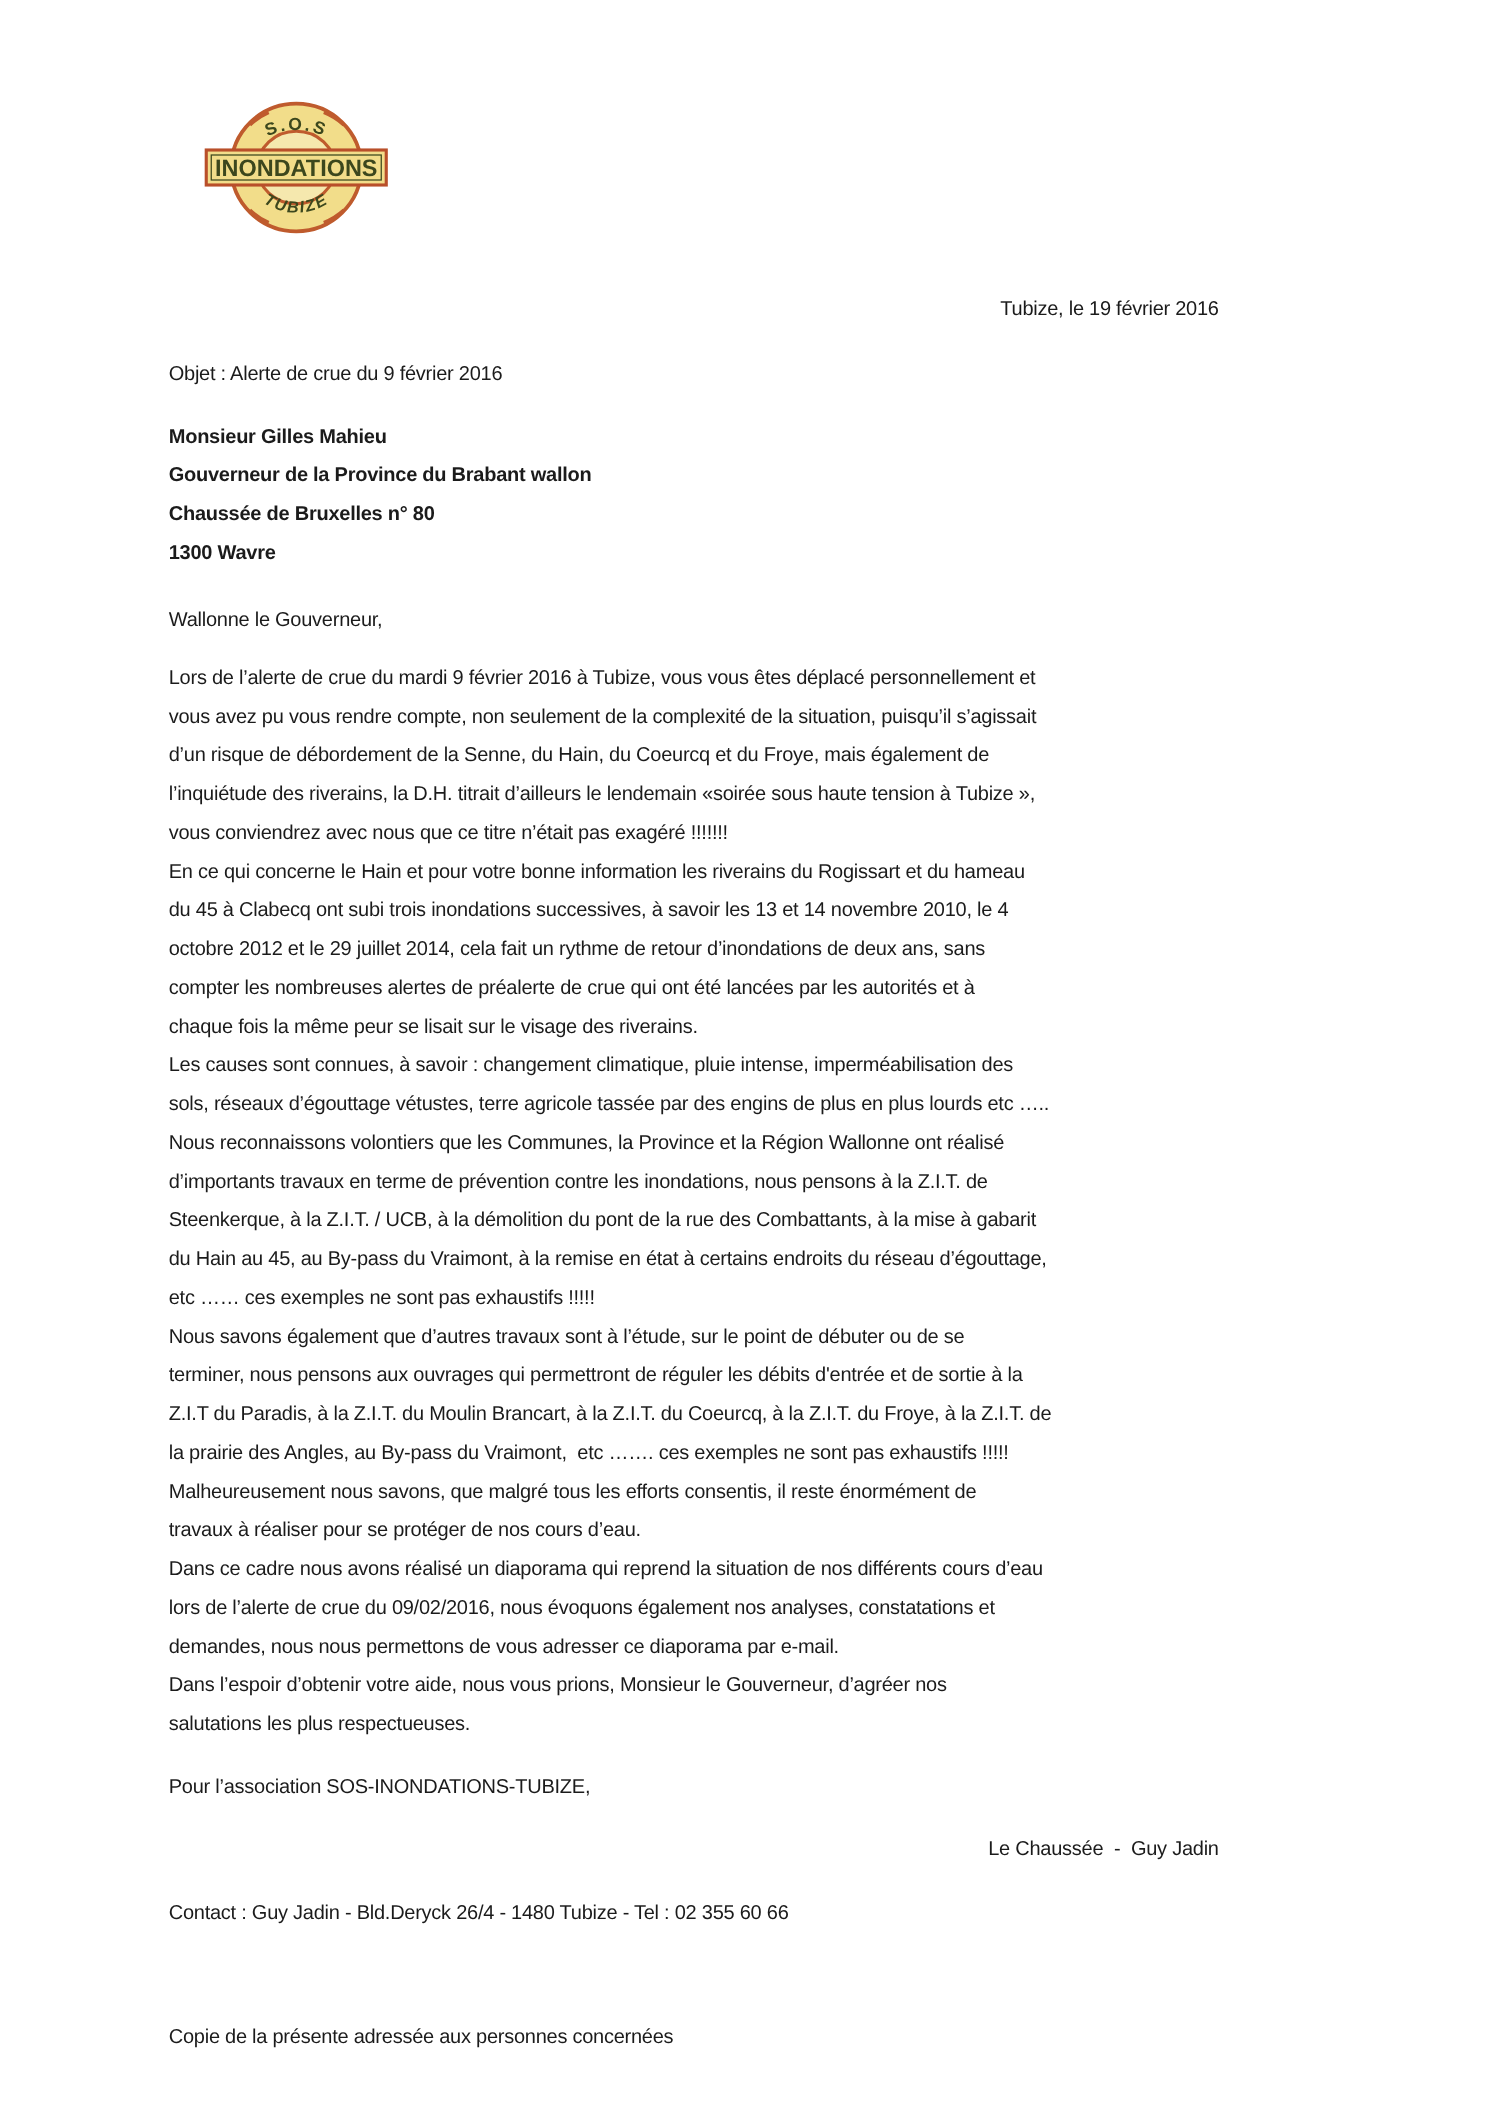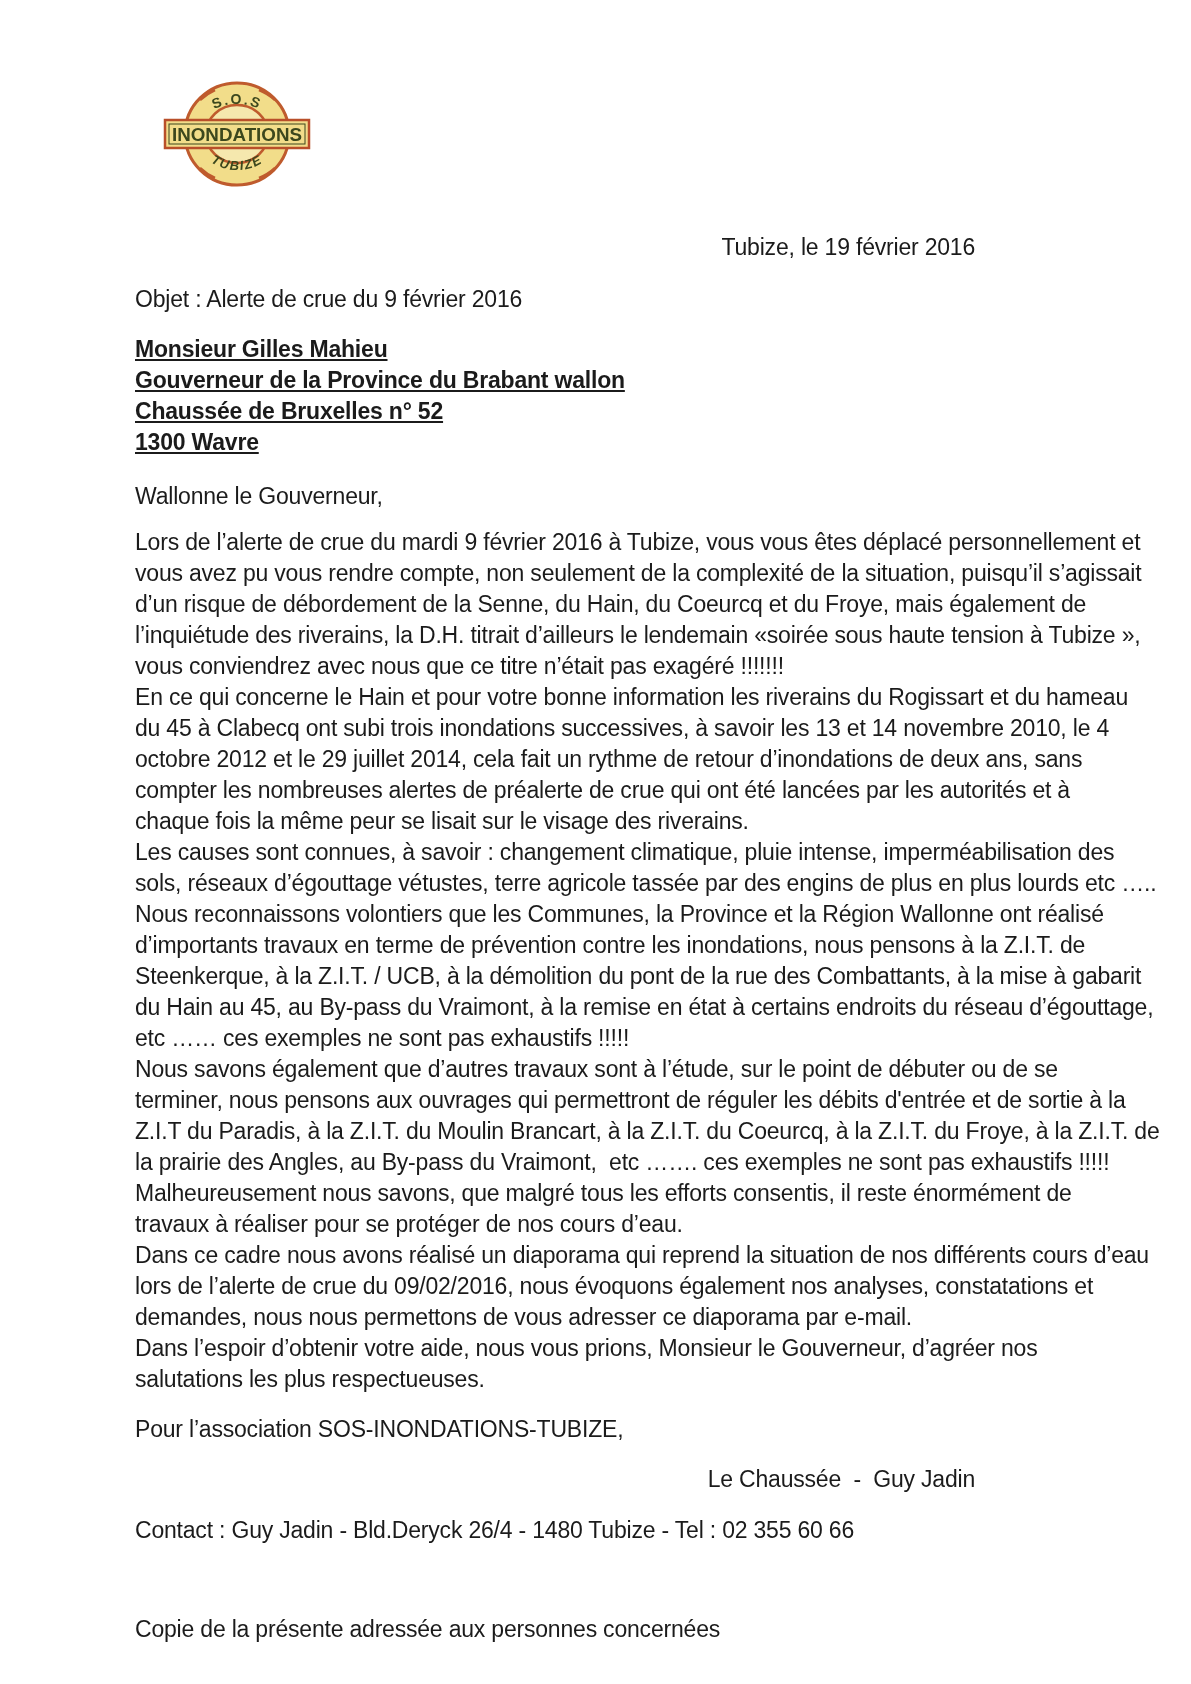--- a/index.html
+++ b/index.html
@@ -7,21 +7,21 @@
     position:relative;
     width:1191px;
     height:1684px;
     background:#ffffff;
     font-family:"Liberation Sans",sans-serif;
     color:#1b1b1b;
     overflow:hidden;
   }
   .txt{
     position:absolute;
-    font-size:23px;
+    font-size:16px;
     line-height:31px;
     letter-spacing:-0.2px;
     white-space:pre;
   }
   .bold{font-weight:bold;}
   .rightblock{text-align:right;}
   .logo-wrap{position:absolute;left:163px;top:80px;width:150px;height:110px;}
   .line{white-space:pre;}
 </style>
 </head>
@@ -55,21 +55,21 @@
       <rect x="2" y="40" width="144" height="28" fill="#f2dd8a" stroke="#b94f2a" stroke-width="2.5"></rect>
       <rect x="6" y="44" width="136" height="20" fill="none" stroke="#3c471d" stroke-width="1"></rect>
       <text x="74" y="61" font-family="Liberation Sans, sans-serif" font-size="19" font-weight="bold" fill="#3c471d" text-anchor="middle" textLength="130" lengthAdjust="spacingAndGlyphs">INONDATIONS</text>
     </svg>
   </div>
 
   <div class="txt rightblock" style="left:135px;top:232px;width:840px;">Tubize, le 19 février 2016</div>
 
   <div class="txt" style="left:135px;top:284px;text-align:center;">Objet : Alerte de crue du 9 février 2016</div>
 
-  <div class="txt bold" style="left:135px;top:334px;text-decoration:underline;"><div class="line">Monsieur Gilles Mahieu</div><div class="line">Gouverneur de la Province du Brabant wallon</div><div class="line">Chaussée de Bruxelles n° 52</div><div class="line">1300 Wavre</div></div>
+  <div class="txt bold" style="left:135px;top:334px;"><div class="line">Monsieur Gilles Mahieu</div><div class="line">Gouverneur de la Province du Brabant wallon</div><div class="line">Chaussée de Bruxelles n° 80</div><div class="line">1300 Wavre</div></div>
 
   <div class="txt" style="left:135px;top:481px;">Wallonne le Gouverneur,</div>
 
   <div class="txt" style="left:135px;top:527px;"><div class="line">Lors de l’alerte de crue du mardi 9 février 2016 à Tubize, vous vous êtes déplacé personnellement et</div><div class="line">vous avez pu vous rendre compte, non seulement de la complexité de la situation, puisqu’il s’agissait</div><div class="line">d’un risque de débordement de la Senne, du Hain, du Coeurcq et du Froye, mais également de</div><div class="line">l’inquiétude des riverains, la D.H. titrait d’ailleurs le lendemain «soirée sous haute tension à Tubize »,</div><div class="line">vous conviendrez avec nous que ce titre n’était pas exagéré !!!!!!!</div><div class="line">En ce qui concerne le Hain et pour votre bonne information les riverains du Rogissart et du hameau</div><div class="line">du 45 à Clabecq ont subi trois inondations successives, à savoir les 13 et 14 novembre 2010, le 4</div><div class="line">octobre 2012 et le 29 juillet 2014, cela fait un rythme de retour d’inondations de deux ans, sans</div><div class="line">compter les nombreuses alertes de préalerte de crue qui ont été lancées par les autorités et à</div><div class="line">chaque fois la même peur se lisait sur le visage des riverains.</div><div class="line">Les causes sont connues, à savoir : changement climatique, pluie intense, imperméabilisation des</div><div class="line">sols, réseaux d’égouttage vétustes, terre agricole tassée par des engins de plus en plus lourds etc …..</div><div class="line">Nous reconnaissons volontiers que les Communes, la Province et la Région Wallonne ont réalisé</div><div class="line">d’importants travaux en terme de prévention contre les inondations, nous pensons à la Z.I.T. de</div><div class="line">Steenkerque, à la Z.I.T. / UCB, à la démolition du pont de la rue des Combattants, à la mise à gabarit</div><div class="line">du Hain au 45, au By-pass du Vraimont, à la remise en état à certains endroits du réseau d’égouttage,</div><div class="line">etc …… ces exemples ne sont pas exhaustifs !!!!!</div><div class="line">Nous savons également que d’autres travaux sont à l’étude, sur le point de débuter ou de se</div><div class="line">terminer, nous pensons aux ouvrages qui permettront de réguler les débits d'entrée et de sortie à la</div><div class="line">Z.I.T du Paradis, à la Z.I.T. du Moulin Brancart, à la Z.I.T. du Coeurcq, à la Z.I.T. du Froye, à la Z.I.T. de</div><div class="line">la prairie des Angles, au By-pass du Vraimont,  etc ……. ces exemples ne sont pas exhaustifs !!!!!</div><div class="line">Malheureusement nous savons, que malgré tous les efforts consentis, il reste énormément de</div><div class="line">travaux à réaliser pour se protéger de nos cours d’eau.</div><div class="line">Dans ce cadre nous avons réalisé un diaporama qui reprend la situation de nos différents cours d’eau</div><div class="line">lors de l’alerte de crue du 09/02/2016, nous évoquons également nos analyses, constatations et</div><div class="line">demandes, nous nous permettons de vous adresser ce diaporama par e-mail.</div><div class="line">Dans l’espoir d’obtenir votre aide, nous vous prions, Monsieur le Gouverneur, d’agréer nos</div><div class="line">salutations les plus respectueuses.</div></div>
 
   <div class="txt" style="left:135px;top:1414px;">Pour l’association SOS-INONDATIONS-TUBIZE,</div>
 
   <div class="txt rightblock" style="left:135px;top:1464px;width:840px;">Le Chaussée  -  Guy Jadin</div>
 
   <div class="txt" style="left:135px;top:1515px;">Contact : Guy Jadin - Bld.Deryck 26/4 - 1480 Tubize - Tel : 02 355 60 66</div>

